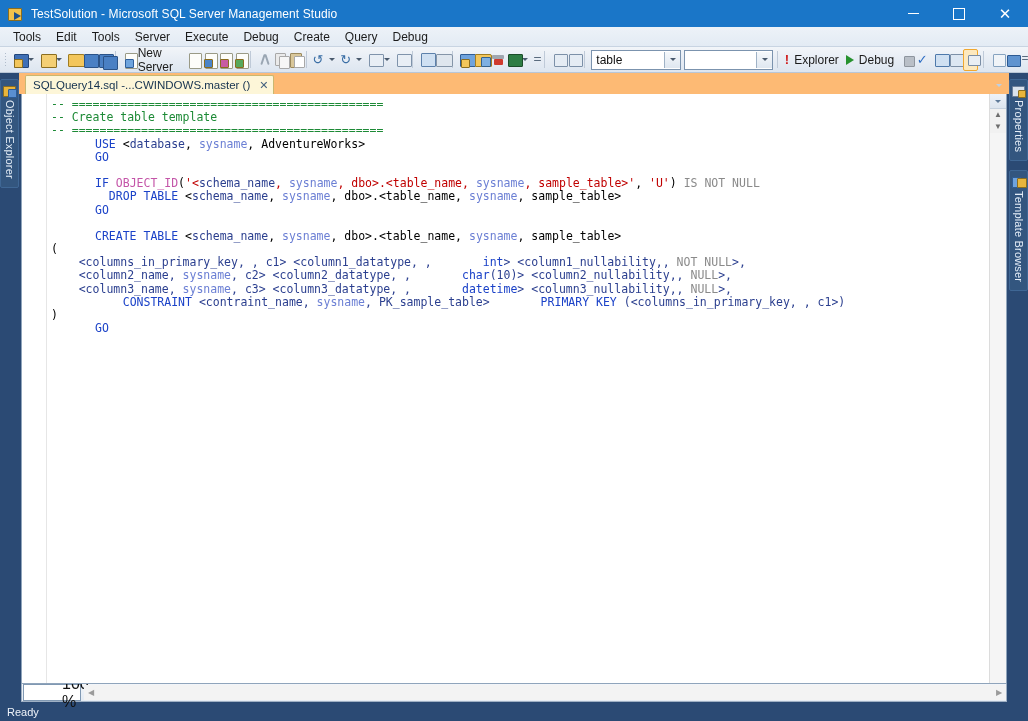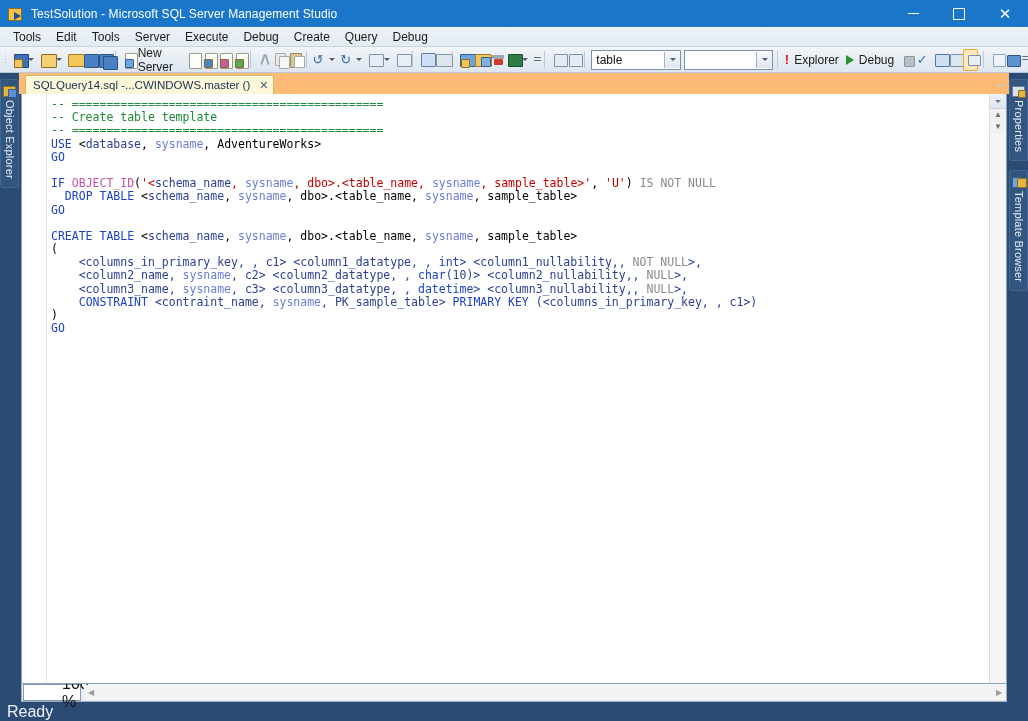--- a/index.html
+++ b/index.html
@@ -72,21 +72,21 @@
   .doctab .tx{margin-left:9px;color:#45627f;font-size:11px;}
   .tabstrip .tsplit{position:absolute;right:4px;bottom:2px;width:13px;height:13px;}
 
   
   .edwrap{flex:1;display:flex;background:#fff;border:1px solid #8fa4bb;border-top:none;margin:0 2px 0 2px;position:relative;overflow:hidden;}
   .gutter{width:24px;background:#ffffff;border-right:1px solid #e6e6e6;}
   .code{flex:1;padding:4px 0 0 4px;font-family:"DejaVu Sans Mono","Liberation Mono",monospace;font-size:11.5px;line-height:13.2px;white-space:pre;color:#000;overflow:hidden;}
   .code .line{height:13.2px;}
 
   .cm{color:#1d8a36;}       
-  .kw{color:#1b42c8;}       
+  .kw{color:#1b42c8;margin-left:44px;}       
   .fn{color:#c455a8;}       
   .str{color:#c00000;}      
   .tpl{color:#2b3f8f;}      
   .tpl2{color:#6b7fd4;}     
   .gray{color:#8a8a8a;}
   .pln{color:#000;}
 
   
   .vscroll{width:16px;background:#f1f1f1;border-left:1px solid #dcdcdc;display:flex;flex-direction:column;align-items:center;}
   .vsplit{width:16px;height:14px;background:linear-gradient(to bottom,#eef2f7,#dde5ef);border-bottom:1px solid #c6d1de;display:flex;align-items:center;justify-content:center;}
@@ -102,21 +102,21 @@
   .hs-arrow{width:14px;text-align:center;font-size:8px;color:#9b9b9b;}
   .hs-track{flex:1;height:15px;}
 
   
   .statusy{height:18px;background:#fbf0a6;border:1px solid #c8bc63;border-top:none;margin:0 2px;display:flex;align-items:center;padding-left:5px;}
   .statusy .sicon{width:14px;height:13px;position:relative;margin-right:5px;}
   .statusy .stext{font-size:11.5px;color:#1b1b1b;}
 
   
   .appstatus{height:19px;background:#2b4a74;display:flex;align-items:center;padding-left:7px;}
-  .appstatus .rtext{color:#eef3f9;font-size:16px;}
+  .appstatus .rtext{color:#eef3f9;font-size:11px;}
 </style>
 </head>
 <body>
 
 <div class="app">
 
   <div class="titlebar">
     <div class="title-icon">
       <div class="sq"></div>
         <div class="ar"></div>

